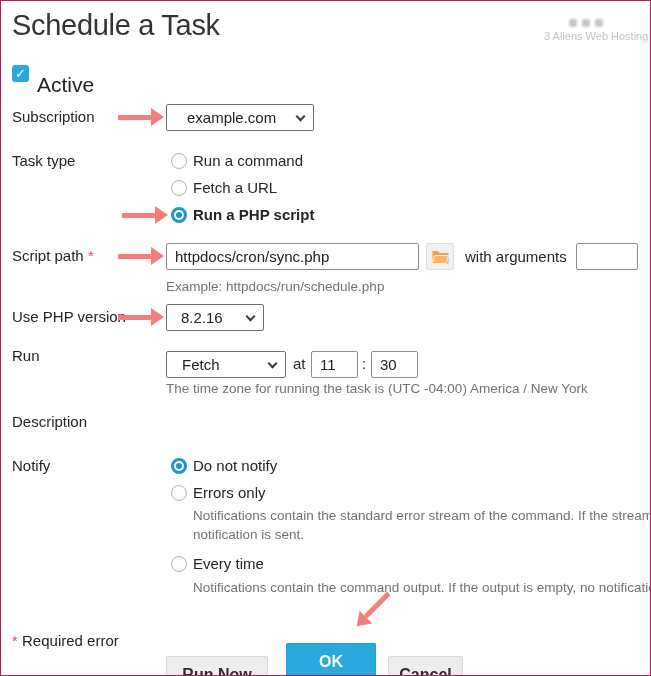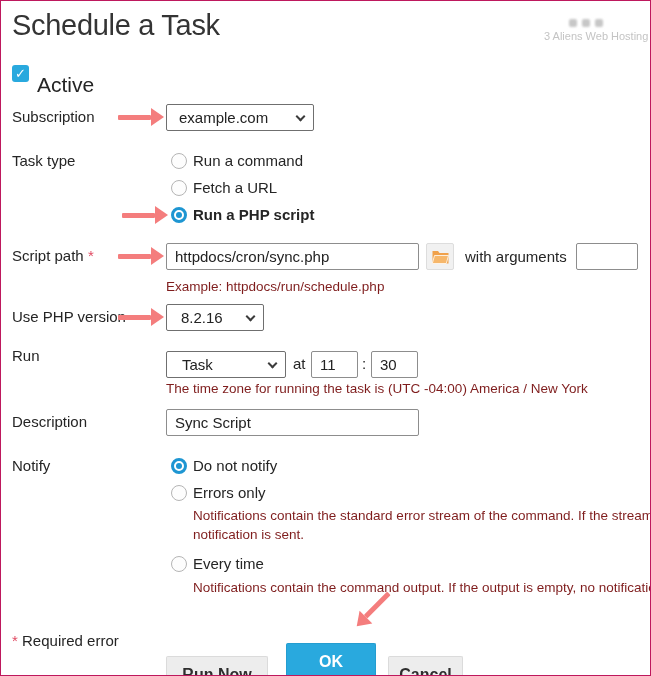--- a/index.html
+++ b/index.html
@@ -28,21 +28,21 @@
   .chev { position:absolute; right:9px; top:8px; width:7px; height:7px; border-right:2px solid #3c3c3c; border-bottom:2px solid #3c3c3c; transform:rotate(45deg); }
 
   .inp { position:absolute; height:27px; background:#fff; border:1px solid #8d8d8d; border-radius:2px; font-family:inherit; font-size:15px; color:#222; padding:0 8px; outline:none; }
 
   .radio { position:absolute; left:170px; width:16px; height:16px; border-radius:50%; cursor:pointer; }
   .radio.off { border:1px solid #b5b5b5; background:#fdfdfd; }
   .radio.on { border:3px solid #1e96d2; background:#fff; }
   .radio.on::after { content:""; position:absolute; left:2px; top:2px; width:6px; height:6px; border-radius:50%; background:#1e96d2; }
   .opt-label { position:absolute; left:192px; font-size:15px; line-height:18px; cursor:pointer; }
 
-  .note { position:absolute; font-size:13.5px; line-height:18.5px; color:#7f1d1d; }
+  .note { position:absolute; font-size:13.5px; line-height:18.5px; color:#737373; }
 
   .folderbtn { position:absolute; left:425px; top:242px; width:28px; height:27px; background:#f1f1f1; border:1px solid #ddd; border-radius:2px; cursor:pointer; display:flex; align-items:center; justify-content:center; }
 
   .btn { position:absolute; top:627px; height:38px; border-radius:2px; font-family:inherit; font-size:16px; font-weight:700; text-align:center; line-height:34px; cursor:pointer; }
   .btn-gray { background:#ededed; border:1px solid #dbdbdb; border-bottom:2px solid #c2c2c2; color:#2e2e2e;margin-top:28px; }
   .btn-blue { background:#29a9de; border:1px solid #249dd0; border-bottom:2px solid #1b87b6; color:#fff; }
 
   .ok-arrow { transform:rotate(135deg); }
 </style>
 </head>
@@ -59,21 +59,21 @@
         <span class="wm-dot"></span>
     </div>
     <div class="wm-txt">3 Aliens Web Hosting</div>
   </div>
 
   <div class="cb">✓</div>
   <div class="cb-label">Active</div>
 
   <div class="flabel" style="top:107px;">Subscription</div>
   <div class="arrow" style="left:117px; top:107px;"></div>
-  <div class="sel" style="left:165px; top:103px; width:148px; padding-left:12px;">
+  <div class="sel" style="left:165px; top:103px; width:148px; padding-left:20px;">
     <span>example.com</span>
     <span class="chev"></span>
   </div>
 
   <div class="flabel" style="top:151px;">Task type</div>
   <div class="radio off" style="top:152px;"></div>
   <div class="opt-label" style="top:151px;">Run a command</div>
   <div class="radio off" style="top:179px;"></div>
   <div class="opt-label" style="top:178px;">Fetch a URL</div>
   <div class="arrow" style="left:121px; top:205px;"></div>
@@ -95,31 +95,30 @@
 
   <div class="flabel" style="top:307px;">Use PHP version</div>
   <div class="arrow" style="left:117px; top:307px;"></div>
   <div class="sel" style="left:165px; top:303px; width:98px; padding-left:14px;">
     <span>8.2.16</span>
     <span class="chev"></span>
   </div>
 
   <div class="flabel" style="top:346px;">Run</div>
   <div class="sel" style="left:165px; top:350px; width:120px; padding-left:15px;">
-    <span>Task</span>
+    <span>Fetch</span>
     <span class="chev"></span>
   </div>
   <div class="flabel" style="left:292px; top:354px;">at</div>
   <input class="inp" style="left: 310px; top: 350px; width: 47px;" value="11">
   <div class="flabel" style="left:361px; top:354px;">:</div>
   <input class="inp" style="left: 370px; top: 350px; width: 47px;" value="30">
   <div class="note" style="left:165px; top:379px;">The time zone for running the task is (UTC -04:00) America / New York</div>
 
   <div class="flabel" style="top:412px;">Description</div>
-  <input class="inp" style="left: 165px; top: 408px; width: 253px;" value="Sync Script">
 
   <div class="flabel" style="top:456px;">Notify</div>
   <div class="radio on" style="top:457px;"></div>
   <div class="opt-label" style="top:456px;">Do not notify</div>
   <div class="radio off" style="top:484px;"></div>
   <div class="opt-label" style="top:483px;">Errors only</div>
   <div class="note" style="left:192px; top:506px; width:566px;">Notifications contain the standard error stream of the command. If the stream is empty, no notification is sent.</div>
   <div class="radio off" style="top:555px;"></div>
   <div class="opt-label" style="top:554px;">Every time</div>
   <div class="note" style="left:192px; top:578px; width:620px; white-space:nowrap;">Notifications contain the command output. If the output is empty, no notification is sent.</div>

